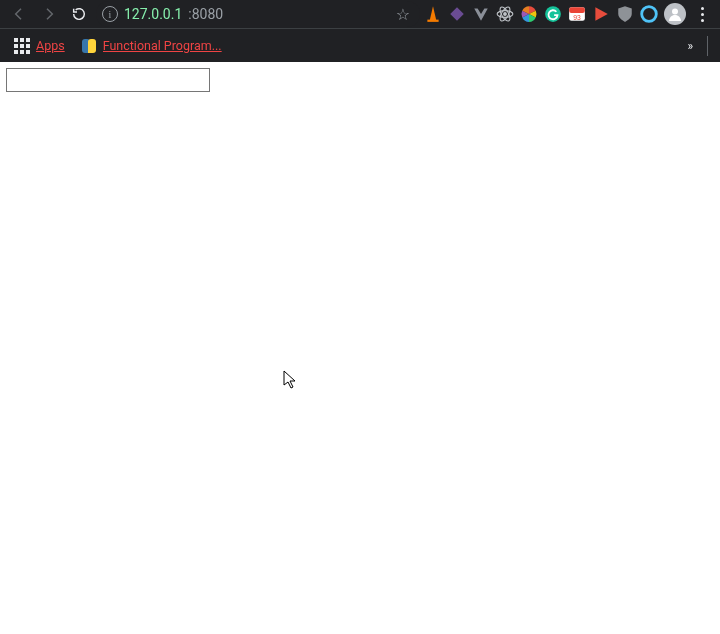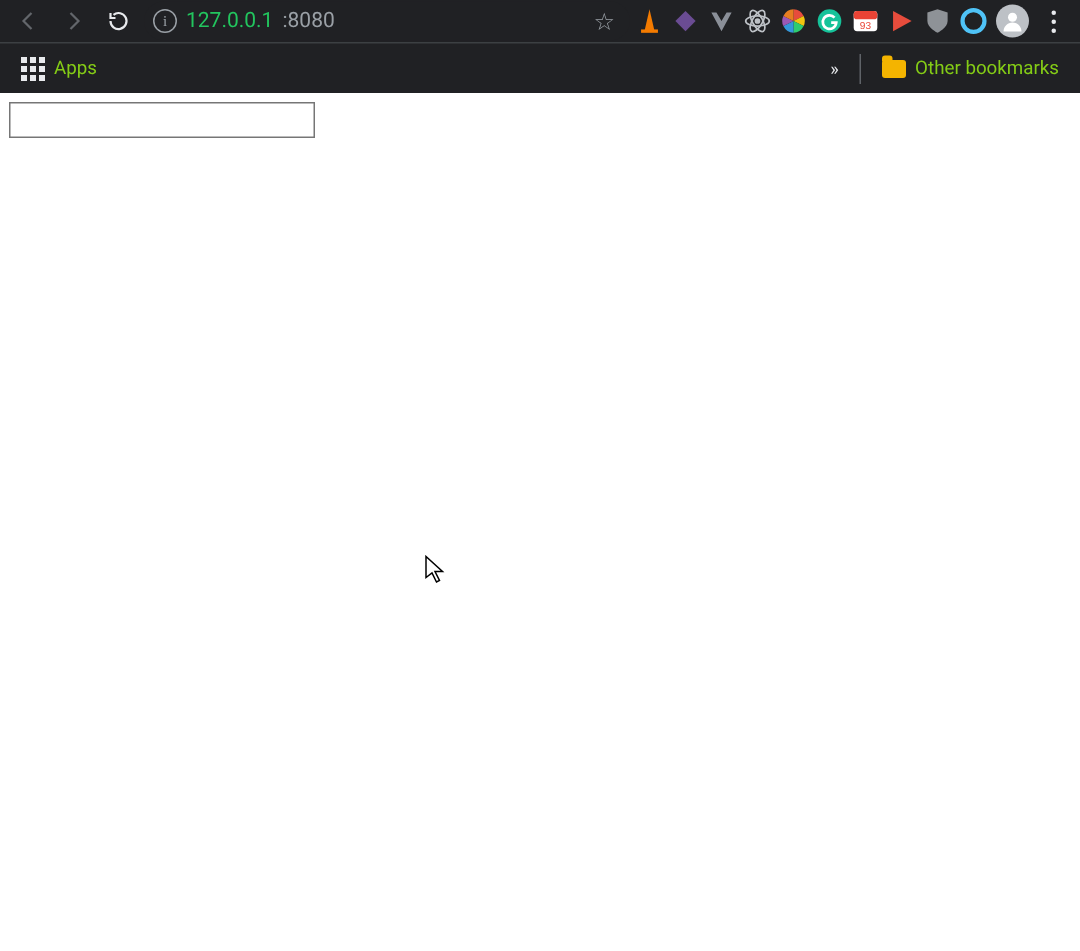--- a/index.html
+++ b/index.html
@@ -44,21 +44,21 @@
     font-size: 14px;
   }
   .info-circle {
     width: 16px; height: 16px;
     border: 1.5px solid #9aa0a6;
     border-radius: 50%;
     display: flex; align-items: center; justify-content: center;
     font-size: 10px; color: #9aa0a6;
     font-family: Georgia, serif;
   }
-  .url-host { color: #22c55e; }
+  .url-host { color: #86efac; }
   .url-port { color: #9aa0a6; }
   .star {
     color: #9aa0a6;
     font-size: 16px;
     padding: 0 4px;
   }
   .ext-row {
     display: flex;
     align-items: center;
     gap: 6px;
@@ -102,21 +102,22 @@
     align-items: center;
     gap: 6px;
     padding: 4px 6px;
     border-radius: 4px;
     white-space: nowrap;
     max-width: 160px;
   }
   .bm-label {
     overflow: hidden;
     text-overflow: ellipsis;
-    color: #84cc16;
+    color: #ef4444;
+    text-decoration: underline;
   }
   .py-badge {
     width: 16px; height: 16px;
     position: relative;
     display: inline-block;
   }
   .py-badge::before {
     content:""; position:absolute; left:1px; top:1px;
     width:8px; height:14px; background:#3776ab; border-radius:3px 3px 0 3px;
   }
@@ -286,31 +287,31 @@
           <span></span>
           <span></span>
           <span></span>
           <span></span>
           <span></span>
           <span></span>
       </div>
       <span class="bm-label">Apps</span>
     </div>
 
+    <div class="bm-item">
+      <span class="py-badge"></span>
+      <span class="bm-label">Functional Program...</span>
+    </div>
 
 
 
     <div class="flex-spacer"></div>
     <div class="chevrons">»</div>
     <div class="divider"></div>
 
-    <div class="bm-item">
-      <span class="folder"></span>
-      <span class="bm-label">Other bookmarks</span>
-    </div>
   </div>
 </div>
 
 <div class="page-content">
   <input type="text" class="text-input" value="" style="">
 </div>
 
 <div class="cursor">
   <svg width="16" height="20" viewBox="0 0 16 20">
       <path d="M1 1 L1 15 L5 12 L8 18 L10 17 L7 11 L12 11 Z" fill="#fff" stroke="#000" stroke-width="1"></path>

